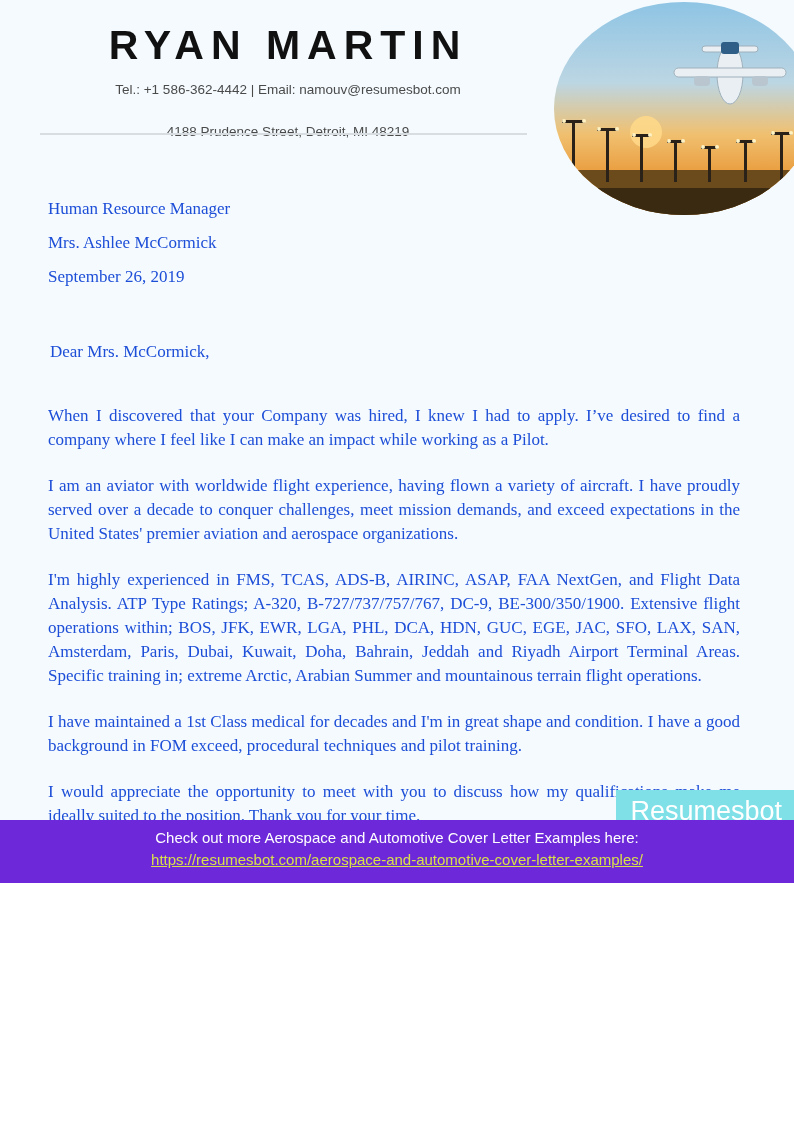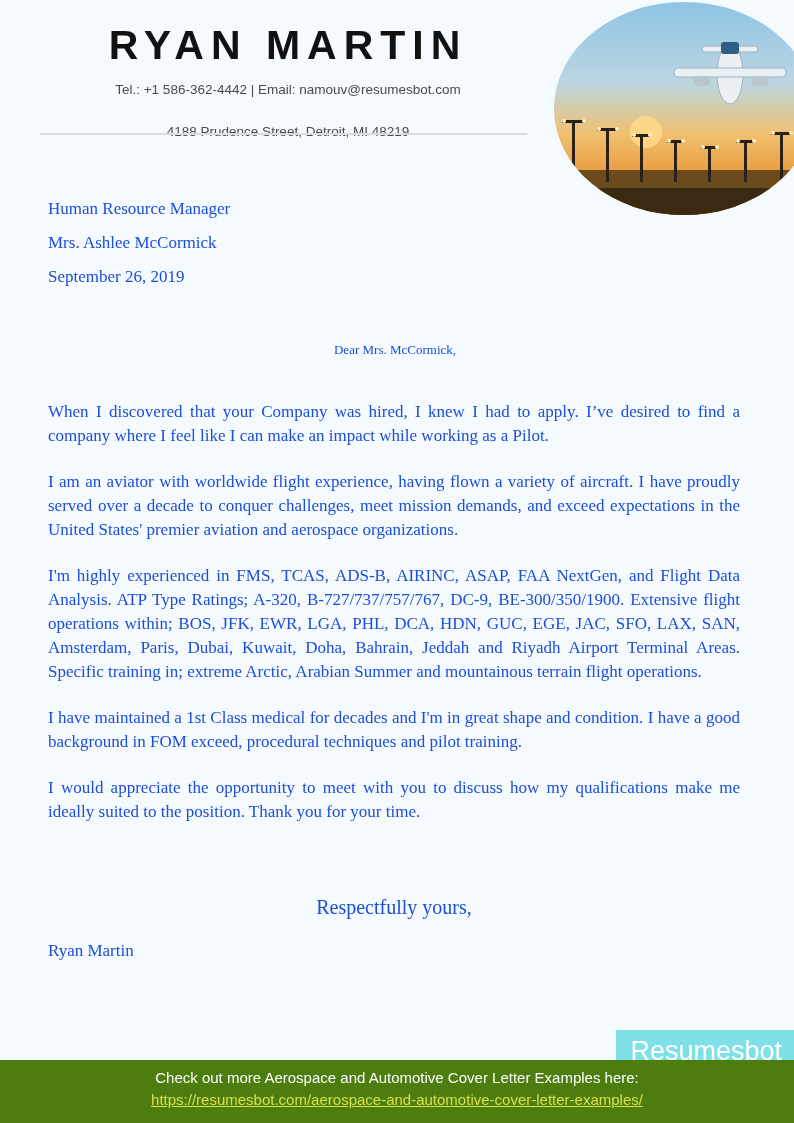--- a/index.html
+++ b/index.html
@@ -9,21 +9,21 @@
   body {
     width: 794px;
     height: 1123px;
     background: #ffffff;
     font-family: "Liberation Sans", sans-serif;
     overflow: hidden;
   }
   .page {
     position: relative;
     width: 794px;
-    height: 1123px;
+    height: 883px;
     background: #f4fafd;
     overflow: hidden;
   }
   
   .header {
     position: relative;
     height: 145px;
   }
   .name-title {
     position: absolute;
@@ -77,23 +77,22 @@
     width: 692px;
     font-family: "Liberation Serif", serif;
     color: #1d4ed8;
   }
   .recipient-line {
     font-size: 17px;
     line-height: 34px;
     margin: 0;
   }
   .salutation {
-    font-size: 13px;
+    font-size: 17px;
     margin: 48px 0 0 2px;
-    text-align: center;
   }
   .para {
     font-size: 17px;
     line-height: 24px;
     text-align: justify;
     margin: 22px 0 0 0;
   }
   .para.first { margin-top: 42px; }
   .signoff {
     font-size: 20px;
@@ -116,21 +115,21 @@
     padding: 6px 12px 8px 14px;
     letter-spacing: 0px;
   }
   
   .footer {
     position: absolute;
     left: 0;
     bottom: 0;
     width: 794px;
     height: 63px;
-    background: #4d7c0f;
+    background: #6d28d9;
     text-align: center;
     box-sizing: border-box;
     padding-top: 9px;
   }
   .footer-text {
     color: #ffffff;
     font-size: 15px;
     font-family: "Liberation Sans", sans-serif;
     margin: 0;
   }

